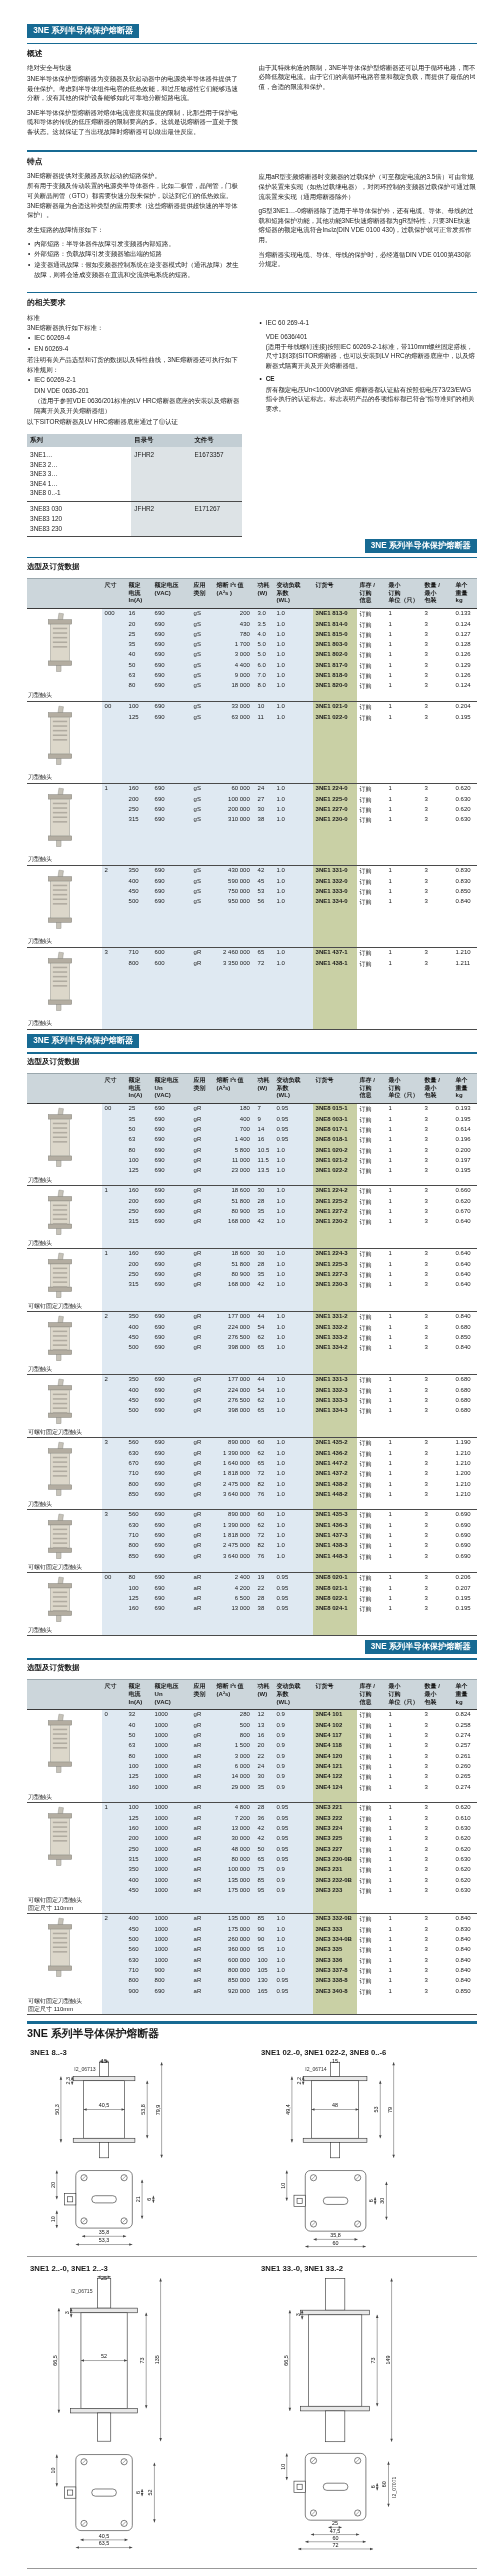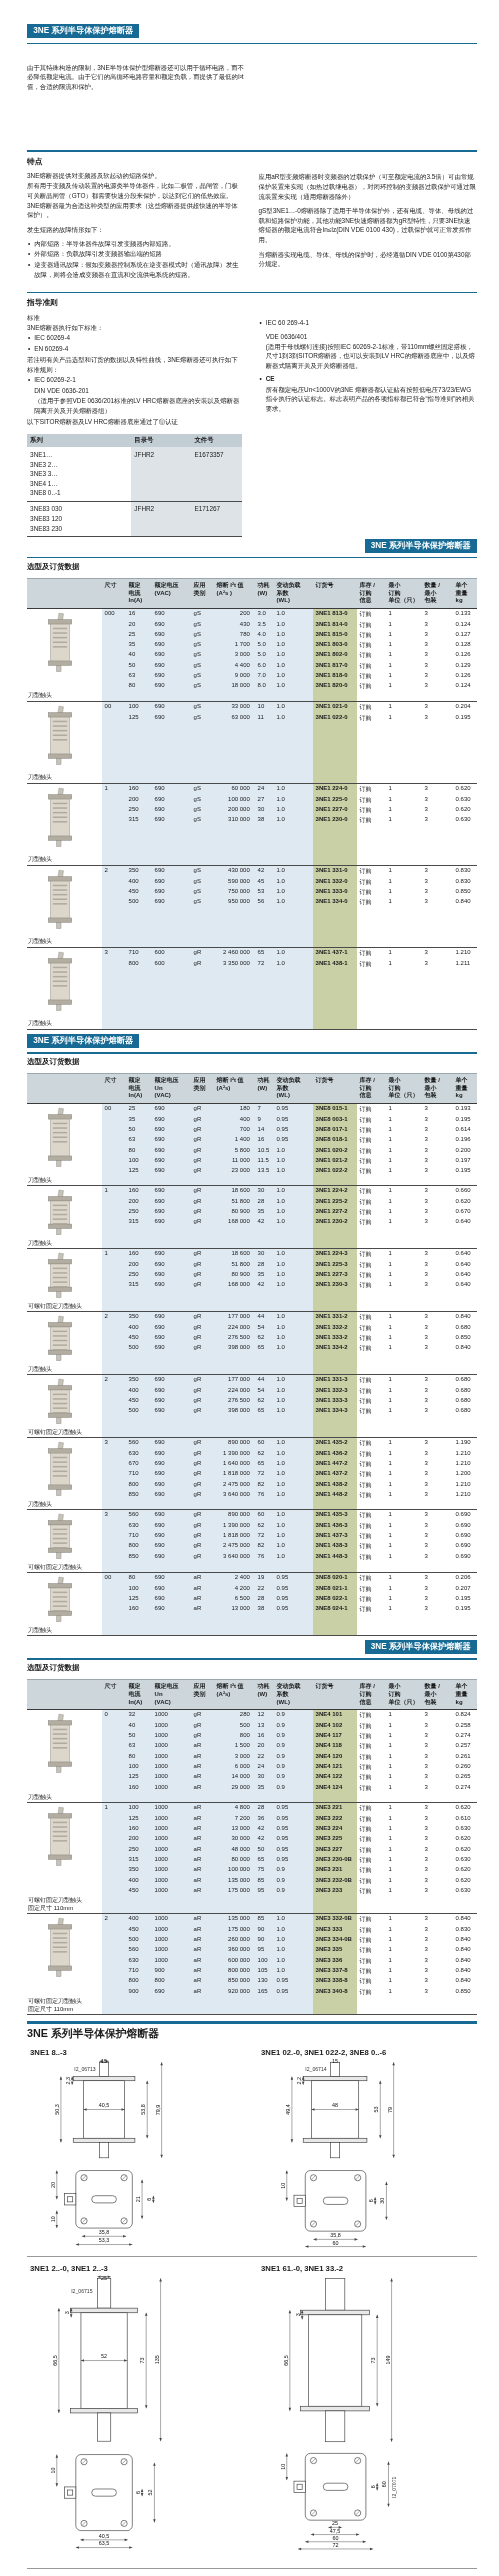--- a/index.html
+++ b/index.html
@@ -61,20 +61,26 @@
 </head>
 <body>
 
 <div style="height:24px"></div>
 <div class="bar-row">
   <span class="titlebar">3NE 系列半导体保护熔断器</span>
 </div>
 <div class="hrule" style="margin-top:4.6px"></div>
 
 <div class="twocol" style="min-height:106px">
+  <div class="col-l">
+    <h3 class="sec">概述</h3>
+    <p class="sub">绝对安全与快速</p>
+    <p class="t" style="margin-top:1px">3NE半导体保护型熔断器为变频器及软起动器中的电源类半导体器件提供了最佳保护。考虑到半导体组件电容的低热效能，和过压敏感性它们能够迅速分断，没有其他的保护设备能够如此可靠地分断短路电流。</p>
+    <p class="t">3NE半导体保护型熔断器对熔体电流密度和温度的限制，比那些用于保护电缆和导体的传统的低压熔断器的限制要高的多。这就是说熔断器一直处于预备状态。这就保证了当出现故障时熔断器可以做出最佳反应。</p>
+  </div>
   <div class="col-r">
     <p class="t" style="margin-top:18.5px">由于其特殊构造的限制，3NE半导体保护型熔断器还可以用于循环电路，而不必降低额定电流。由于它们的高循环电路容量和额定负载，而提供了最低的I²t值，合适的限流和保护。</p>
   </div>
 </div>
 <div class="hrule"></div>
 
 <div class="twocol" style="min-height:140px">
   <div class="col-l">
     <h3 class="sec">特点</h3>
     <p class="t" style="margin-bottom:0">3NE熔断器提供对变频器及软起动的短路保护。</p>
@@ -89,21 +95,21 @@
   <div class="col-r">
     <p class="t" style="margin-top:20.6px">应用aR型变频熔断器时变频器的过载保护（可至额定电流的3.5倍）可由常规保护装置来实现（如热过载继电器），对闭环控制的变频器过载保护可通过限流装置来实现（通用熔断器除外）</p>
     <p class="t">gS型3NE1…-0熔断器除了适用于半导体保护外，还有电缆、导体、母线的过载和短路保护功能，其他功能3NE快速熔断器都为gR型特性，只要3NE快速熔短器的额定电流符合In≤Iz(DIN VDE 0100 430)，过载保护就可正常发挥作用。</p>
     <p class="t">当熔断器实现电缆、导体、母线的保护时，必经遵循DIN VDE 0100第430部分规定。</p>
   </div>
 </div>
 <div class="hrule"></div>
 
 <div class="twocol" style="min-height:233px">
   <div class="col-l">
-    <h3 class="sec">指导准则</h3>
+    <h3 class="sec">的相关要求</h3>
     <p class="t" style="margin-bottom:0">标准</p>
     <p class="t" style="margin:0">3NE熔断器执行如下标准：</p>
     <ul class="bullets" style="margin:1px 0">
       <li>IEC 60269-4</li>
       <li>EN 60269-4</li>
     </ul>
     <p class="t" style="margin:1px 0">若注明有关产品选型和订货的数据以及特性曲线，3NE熔断器还可执行如下标准规则：</p>
     <ul class="bullets" style="margin:1px 0">
       <li>IEC 60269-2-1</li>
     </ul>
@@ -2043,21 +2049,21 @@
         <path d="M224 83 l-2.5 6 h5 z" fill="#444"></path>
         <path d="M224 97 l-2.5 -6 h5 z" fill="#444"></path>
         <text x="220" y="90" text-anchor="middle" class="dimtxt" transform="rotate(-90 220 90)">6</text>
         <line x1="248" y1="32" x2="248" y2="148" class="dln"></line>
         <path d="M248 32 l-2.5 6 h5 z" fill="#444"></path>
         <path d="M248 148 l-2.5 -6 h5 z" fill="#444"></path>
         <text x="244" y="90" text-anchor="middle" class="dimtxt" transform="rotate(-90 244 90)">52</text>
       </svg>
   </div>
   <div class="draw-col">
-    <div class="dtitle">3NE1 61.-0, 3NE1 33.-2</div>
+    <div class="dtitle">3NE1 33.-0, 3NE1 33.-2</div>
     <svg id="d3s" width="149" height="170" viewBox="0 0 290 330">
         <rect x="131" y="8" width="38" height="62" class="oln"></rect>
         <rect x="83" y="70" width="134" height="9" class="dk"></rect>
         <rect x="98" y="79" width="104" height="178" class="oln"></rect>
         <rect x="83" y="257" width="134" height="9" class="dk"></rect>
         <rect x="131" y="266" width="38" height="60" class="oln"></rect>
         <line x1="62" y1="70" x2="62" y2="266" class="dln"></line>
         <path d="M62 70 l-2.5 6 h5 z" fill="#444"></path>
         <path d="M62 266 l-2.5 -6 h5 z" fill="#444"></path>
         <text x="58" y="168" text-anchor="middle" class="dimtxt" transform="rotate(-90 58 168)">66,5</text>

